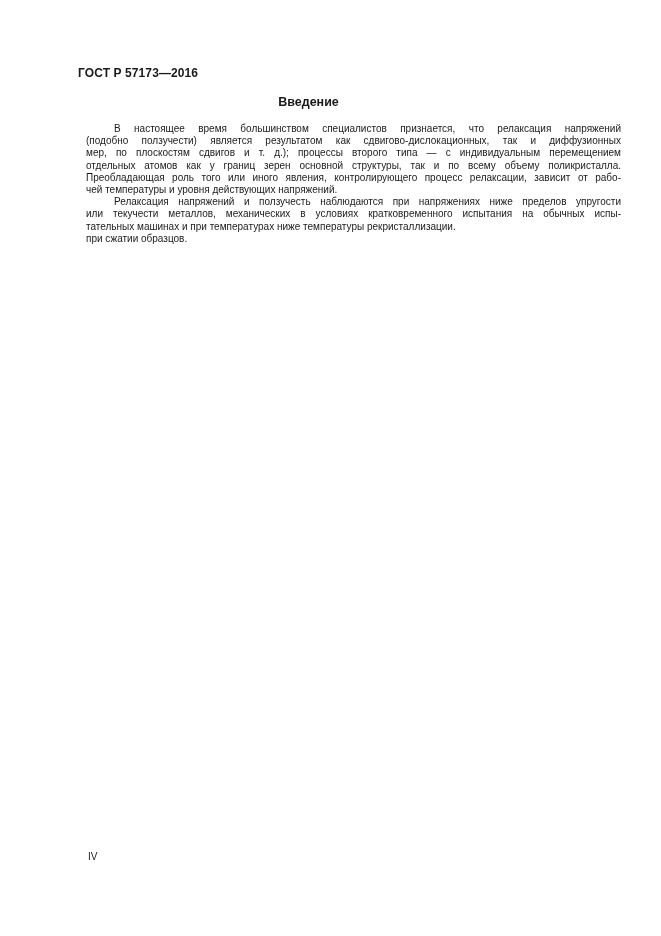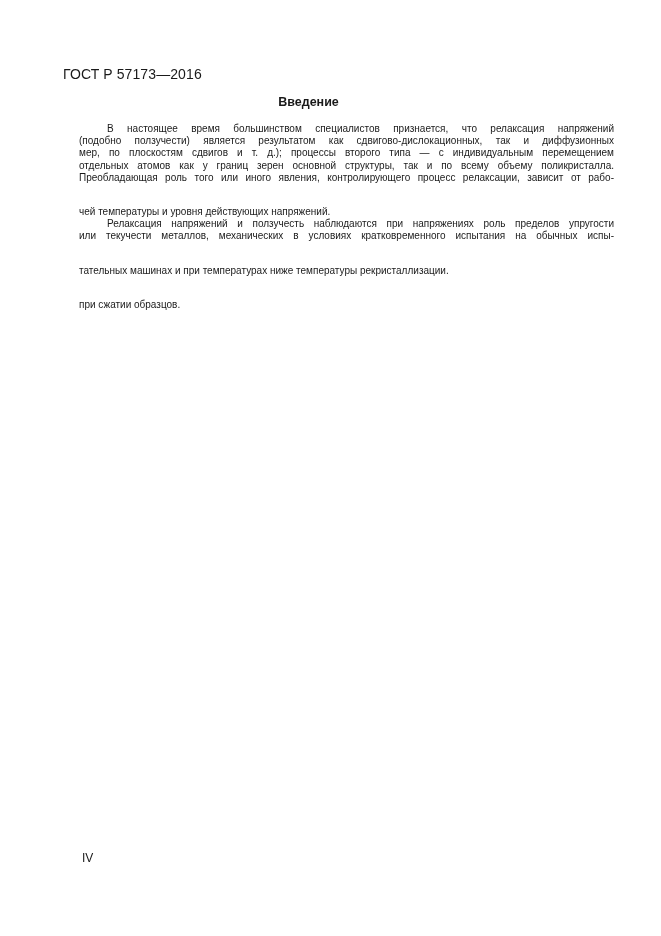--- a/index.html
+++ b/index.html
@@ -1,27 +1,27 @@
 <!DOCTYPE html>
 <html><head>
   <meta charset="utf-8">
   <style>
     html, body { margin: 0; padding: 0; background: #ffffff; }
     body { width: 661px; height: 936px; position: relative; overflow: hidden;
            font-family: "Liberation Sans", "DejaVu Sans", sans-serif; color: #1a1a1a; }
-    .header { position: absolute; left: 63px; top: 66px; font-size: 14px; font-weight: normal; letter-spacing: 0.1px; }
+    .header { position: absolute; left: 78px; top: 66px; font-size: 12px; font-weight: bold; letter-spacing: 0.1px; }
     .title { position: absolute; left: 0; width: 587px; top: 95px; text-align: center; font-size: 12.5px; font-weight: bold; }
     .title span { position: relative; left: 15px; }
-    .body { position: absolute; left: 79px; top: 123px; width: 535px; font-size: 10px; line-height: 12.2px; }
+    .body { position: absolute; left: 86px; top: 123px; width: 535px; font-size: 10px; line-height: 12.2px; }
     .line { display: block; text-align: justify; text-align-last: justify; white-space: nowrap; height: 12.2px; }
     .line.last { text-align-last: left; }
     .line.indent { padding-left: 28px; }
     .line-inner { display: block; text-align: justify; text-align-last: justify; white-space: normal; }
-    .line.last .line-inner { text-align-last: left; margin-top: 22px; }
-    .page-num { position: absolute; left: 82px; top: 851px; font-size: 12px; }
+    .line.last .line-inner { text-align-last: left; }
+    .page-num { position: absolute; left: 88px; top: 851px; font-size: 10px; }
   </style>
 </head>
 <body>
 
 <div class="header">ГОСТ Р 57173—2016</div>
 
 <div class="title"><span>Введение</span></div>
 
 <div class="body">
   <div>
@@ -39,21 +39,21 @@
       </span>
     <span class="line">
         <span class="line-inner">Преобладающая роль того или иного явления, контролирующего процесс релаксации, зависит от рабо-</span>
       </span>
     <span class="line last">
         <span class="line-inner">чей температуры и уровня действующих напряжений.</span>
       </span>
   </div>
   <div>
     <span class="line indent">
-        <span class="line-inner">Релаксация напряжений и ползучесть наблюдаются при напряжениях роль пределов упругости</span>
+        <span class="line-inner">Релаксация напряжений и ползучесть наблюдаются при напряжениях ниже пределов упругости</span>
       </span>
     <span class="line">
         <span class="line-inner">или текучести металлов, механических в условиях кратковременного испытания на обычных испы-</span>
       </span>
     <span class="line last">
         <span class="line-inner">тательных машинах и при температурах ниже температуры рекристаллизации.</span>
       </span>
   </div>
   <div>
     <span class="line last">

